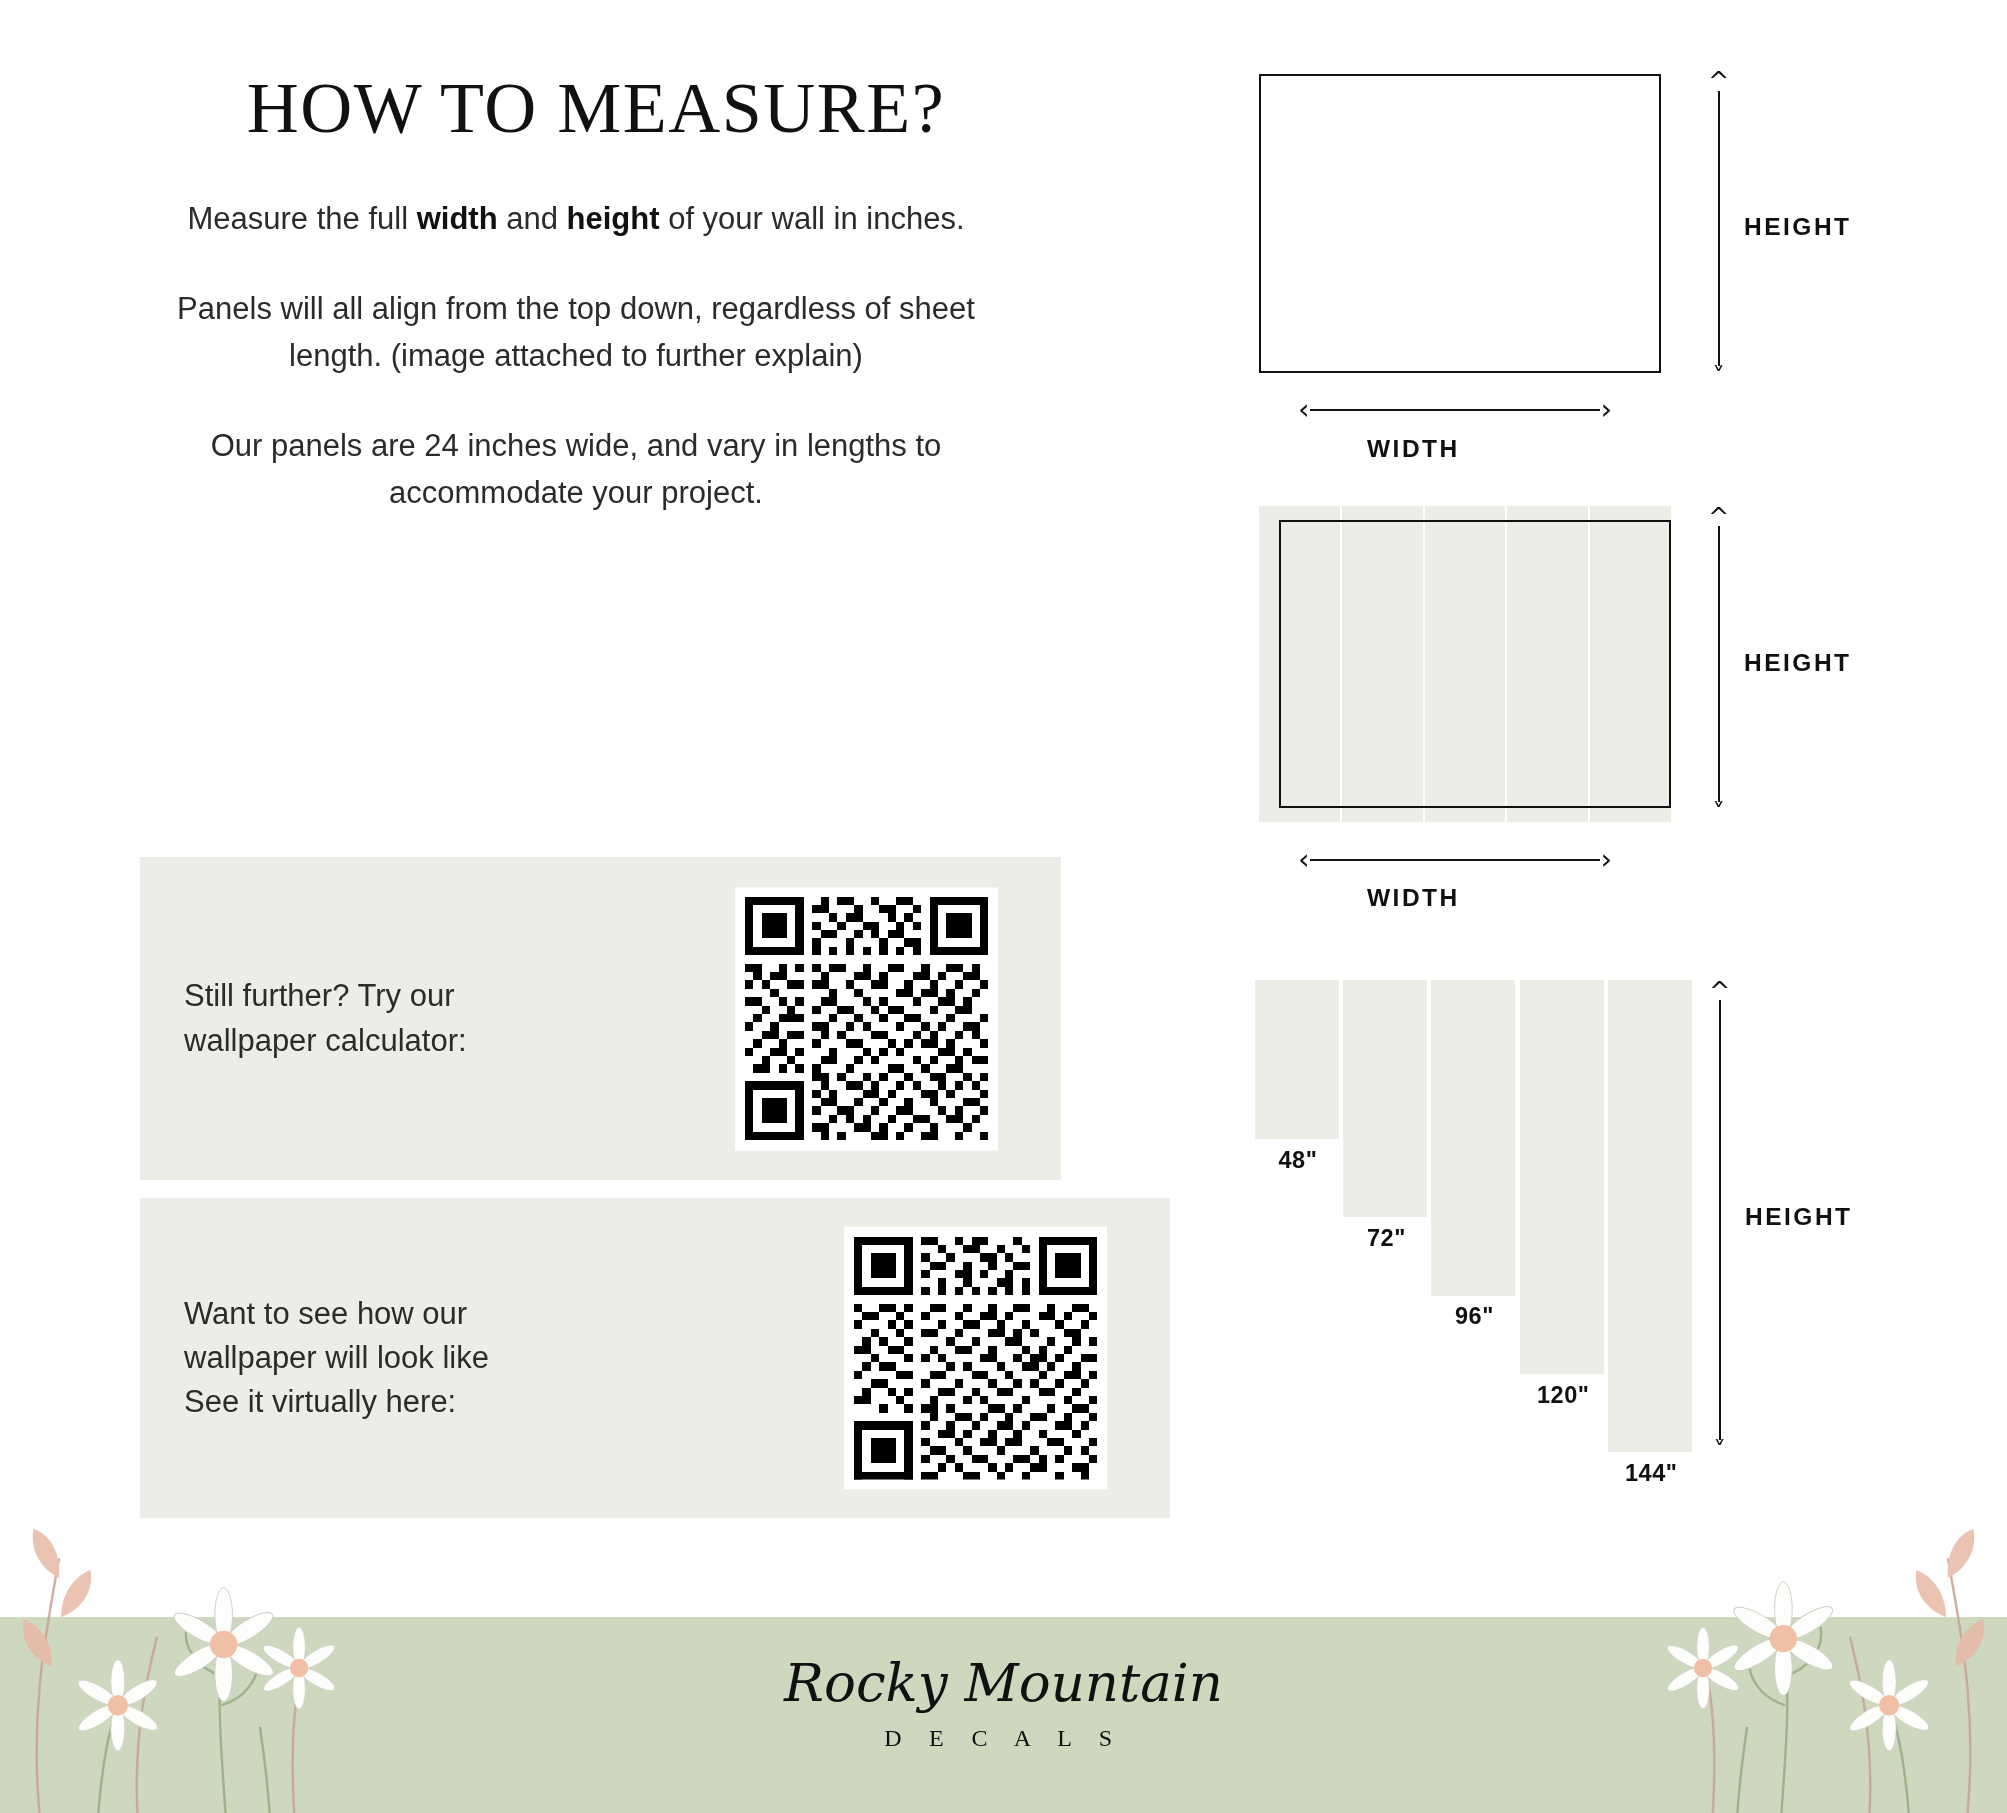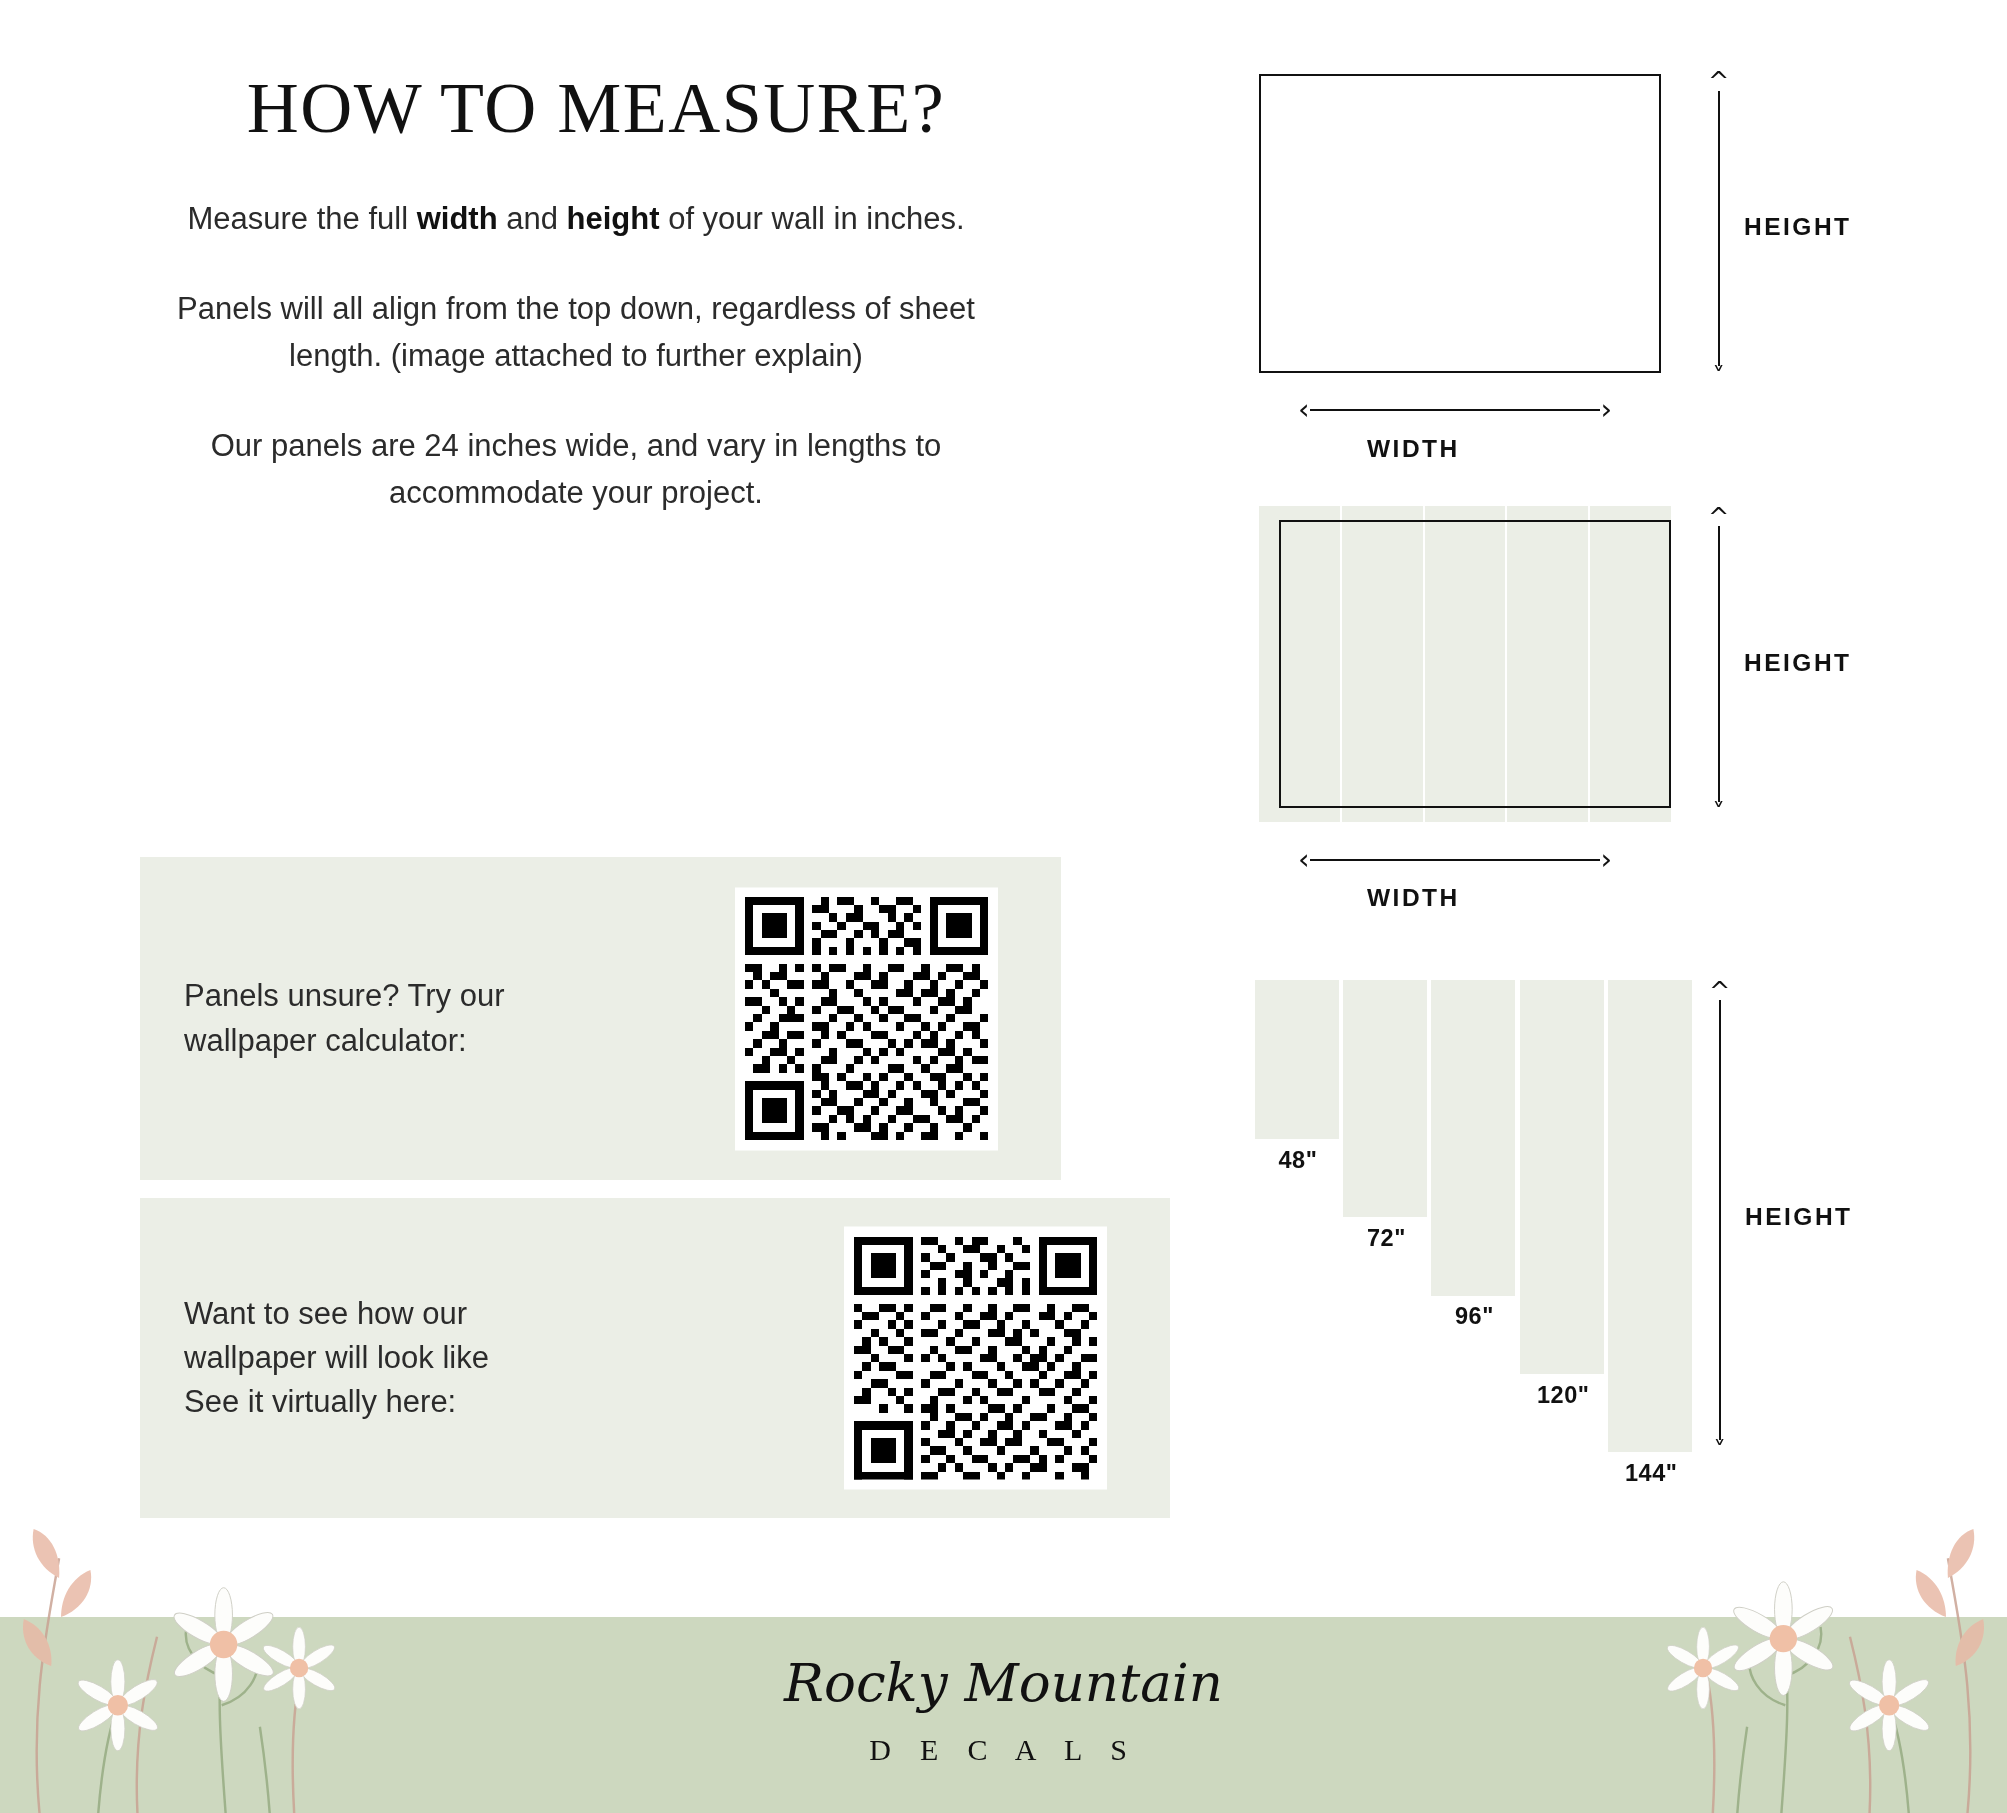--- a/index.html
+++ b/index.html
@@ -177,24 +177,24 @@
     top: 35px;
     text-align: center;
     font-family: "DejaVu Serif", serif;
     font-style: italic;
     font-size: 53px;
     color: #111;
   }
   .brand-sub {
     position: absolute;
     left: 0; right: 0;
-    top: 116px;
+    top: 108px;
     text-align: center;
     font-family: "Liberation Serif", serif;
-    font-size: 30px;
+    font-size: 24px;
     letter-spacing: 10.8px;
     color: #111;
   }
 
   
   .floral { position: absolute; bottom: 0; pointer-events: none; }
   #floral-left { left: 0; width: 461px; height: 431px; }
   #floral-right { right: 0; width: 461px; height: 431px; }
 </style>
 </head>
@@ -207,21 +207,21 @@
     <span>Measure the full </span><b>width</b><span> and </span><b>height</b><span> of your wall in inches.</span>
   </p>
 
   <p class="para">Panels will all align from the top down, regardless of sheet length. (image attached to further explain)</p>
 
   <p class="para">Our panels are 24 inches wide, and vary in lengths to accommodate your project.</p>
 </div>
 
 <div class="qr-block" id="qr-block-1">
   <div class="qr-text">
-    <div>Panels unsure? Try our</div>
+    <div>Still further? Try our</div>
     <div>wallpaper calculator:</div>
   </div>
   <div class="qr-code">
     <svg viewBox="0 0 29 29" shape-rendering="crispEdges" aria-hidden="true">
       <rect width="29" height="29" fill="#fff"></rect>
       <g fill="#000">
 
         <rect x="0" y="0" width="7" height="1"></rect>
           <rect x="0" y="6" width="7" height="1"></rect>
         <rect x="0" y="0" width="1" height="7"></rect>

